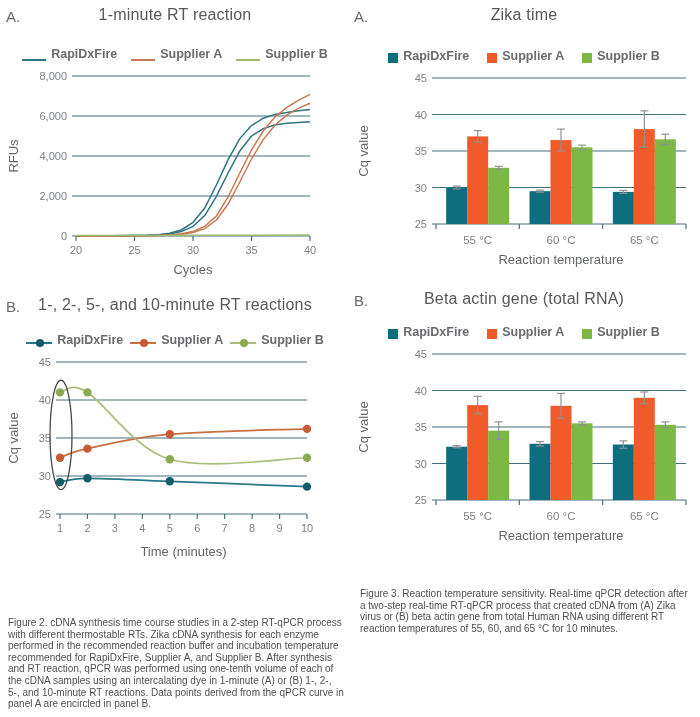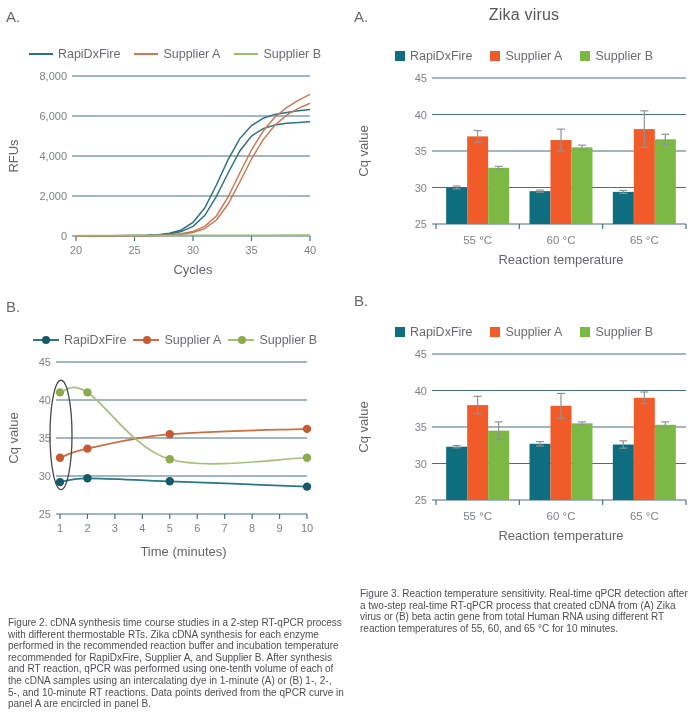--- a/index.html
+++ b/index.html
@@ -13,38 +13,39 @@
   #p-fig2b{left:4px;top:296px;width:342px;}
   #p-fig3b{left:352px;top:290px;width:344px;}
   .phead{position:relative;height:24px;text-align:center;}
   .pletter{position:absolute;left:2px;top:2px;font-size:15px;color:#68696c;}
   .ptitle{font-size:16px;color:#57585a;letter-spacing:.2px;}
   .legend{display:flex;justify-content:center;align-items:center;height:20px;}
   #lg-fig2a{margin-top:14px;gap:14px;}
   #lg-fig3a{margin-top:16px;gap:18px;}
   #lg-fig2b{margin-top:10px;gap:7px;}
   #lg-fig3b{margin-top:8px;gap:18px;}
-  .lg-item{display:flex;align-items:center;gap:5px;}
+  .lg-item{display:flex;align-items:flex-end;gap:5px;font-weight:bold;}
   .lg-label{font-size:12.5px;color:#6a6b6e;white-space:nowrap;}
   .mk-line{display:inline-block;width:24px;height:2px;}
   .mk-sq{display:inline-block;width:10px;height:10px;}
   .mk-ld{position:relative;display:inline-block;width:26px;height:9px;}
   .mk-ld .bar{position:absolute;left:0;top:3.5px;width:26px;height:2px;}
   .mk-ld .dot{position:absolute;left:9.5px;top:0.5px;width:8px;height:8px;border-radius:50%;}
   svg{display:block;}
   .caption{position:absolute;font-size:10px;line-height:1.16;color:#4e4f51;}
   #cap2{left:8px;top:584px;width:336px;margin-top:33px;}
   #cap3{left:360px;top:588px;width:330px;}
 </style>
 </head>
 <body>
 
 <div class="panel" id="p-fig2a">
   <div class="phead">
     <span class="pletter">A.</span>
+    <span class="ptitle">1-minute RT reaction</span>
   </div>
   <div class="legend" id="lg-fig2a">
       <span class="lg-item">
         <span class="mk-line" style="background: rgb(45, 115, 128);"></span>
         <span class="lg-label">RapiDxFire</span>
       </span>
       <span class="lg-item">
         <span class="mk-line" style="background: rgb(201, 122, 85);"></span>
         <span class="lg-label">Supplier A</span>
       </span>
@@ -80,21 +81,21 @@
       <path d="M72 171.76000000000002 L83.7 171.76000000000002 L95.4 171.74 L107.1 171.70000000000002 L118.80000000000001 171.66 L130.5 171.60000000000002 L142.2 171.44 L153.89999999999998 171 L165.60000000000002 169.89999999999998 L177.3 167.6 L189 162.39999999999998 L200.70000000000002 151.60000000000002 L212.4 132.39999999999998 L224.1 109 L235.79999999999998 87 L247.5 72 L259.20000000000005 64.6 L270.9 61 L282.6 59.199999999999996 L294.29999999999995 58.4 L306 57.8" fill="none" stroke="#2d7380" stroke-width="1.5"></path>
       <path d="M72 171.84 L83.7 171.84 L95.4 171.82 L107.1 171.8 L118.80000000000001 171.76000000000002 L130.5 171.72 L142.2 171.64000000000001 L153.89999999999998 171.44 L165.60000000000002 170.9 L177.3 169.79999999999998 L189 167.39999999999998 L200.70000000000002 162.39999999999998 L212.4 152 L224.1 133 L235.79999999999998 109 L247.5 86 L259.20000000000005 67 L270.9 53 L282.6 43.6 L294.29999999999995 36.4 L306 30.400000000000002" fill="none" stroke="#c97a55" stroke-width="1.5"></path>
       <path d="M72 171.88 L83.7 171.88 L95.4 171.86 L107.1 171.84 L118.80000000000001 171.82 L130.5 171.78 L142.2 171.72 L153.89999999999998 171.56 L165.60000000000002 171.16 L177.3 170.3 L189 168.5 L200.70000000000002 164.6 L212.4 156 L224.1 140 L235.79999999999998 118 L247.5 95 L259.20000000000005 75.6 L270.9 61.2 L282.6 51.2 L294.29999999999995 44.400000000000006 L306 39.2" fill="none" stroke="#c97a55" stroke-width="1.5"></path>
       <path d="M72 171.5 L130.5 171.44 L189 171.36 L247.5 171.24 L306 171.1" fill="none" stroke="#9cbb6e" stroke-width="1.5"></path>
     </svg>
 </div>
 
 <div class="panel" id="p-fig3a">
   <div class="phead">
     <span class="pletter">A.</span>
-    <span class="ptitle">Zika virus</span>
+    <span class="ptitle">Zika time</span>
   </div>
   <div class="legend" id="lg-fig3a">
       <span class="lg-item">
         <span class="mk-sq" style="background: rgb(15, 109, 128);"></span>
         <span class="lg-label">RapiDxFire</span>
       </span>
       <span class="lg-item">
         <span class="mk-sq" style="background: rgb(241, 91, 42);"></span>
         <span class="lg-label">Supplier A</span>
       </span>
@@ -158,20 +159,21 @@
       <rect x="302.83333333333337" y="73.32" width="21" height="84.68" fill="#7cb844"></rect>
       <line x1="313.33333333333337" y1="68.20999999999997" x2="313.33333333333337" y2="78.43" stroke="#909294" stroke-width="1.2"></line>
       <line x1="309.33333333333337" y1="68.20999999999997" x2="317.33333333333337" y2="68.20999999999997" stroke="#909294" stroke-width="1.2"></line>
       <line x1="309.33333333333337" y1="78.43" x2="317.33333333333337" y2="78.43" stroke="#909294" stroke-width="1.2"></line>
     </svg>
 </div>
 
 <div class="panel" id="p-fig2b">
   <div class="phead">
     <span class="pletter">B.</span>
+    <span class="ptitle">1-, 2-, 5-, and 10-minute RT reactions</span>
   </div>
   <div class="legend" id="lg-fig2b">
       <span class="lg-item">
         <span class="mk-ld">
           <span class="bar" style="background: rgb(42, 119, 135);"></span>
           <span class="dot" style="background: rgb(21, 90, 104);"></span>
         </span>
         <span class="lg-label">RapiDxFire</span>
       </span>
       <span class="lg-item">
@@ -237,20 +239,21 @@
       <circle cx="83.44444444444444" cy="42.400000000000006" r="4.2" fill="#8cab4f"></circle>
       <circle cx="165.77777777777777" cy="109.27999999999999" r="4.2" fill="#8cab4f"></circle>
       <circle cx="303" cy="107.76000000000002" r="4.2" fill="#8cab4f"></circle>
       <ellipse cx="57" cy="84.96" rx="11" ry="54.72000000000001" fill="none" stroke="#4a4a4a" stroke-width="1.3"></ellipse>
     </svg>
 </div>
 
 <div class="panel" id="p-fig3b">
   <div class="phead">
     <span class="pletter">B.</span>
+    <span class="ptitle">Beta actin gene (total RNA)</span>
   </div>
   <div class="legend" id="lg-fig3b">
       <span class="lg-item">
         <span class="mk-sq" style="background: rgb(15, 109, 128);"></span>
         <span class="lg-label">RapiDxFire</span>
       </span>
       <span class="lg-item">
         <span class="mk-sq" style="background: rgb(241, 91, 42);"></span>
         <span class="lg-label">Supplier A</span>
       </span>

